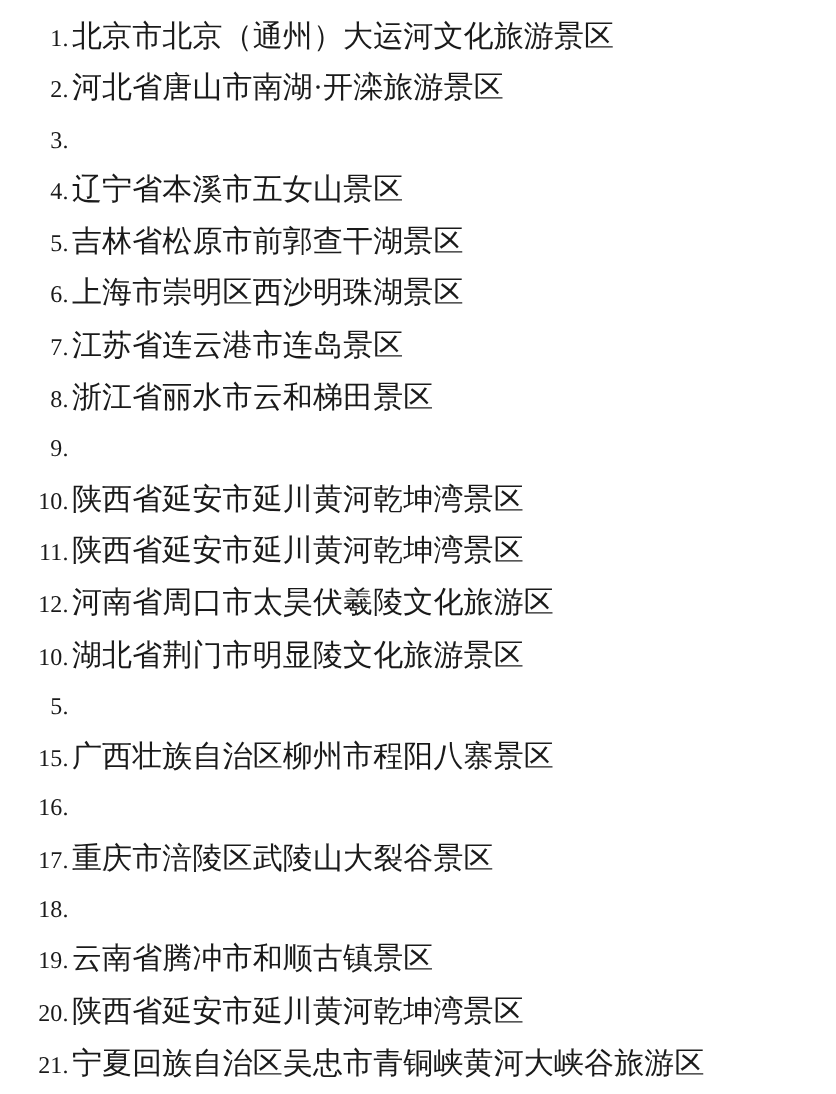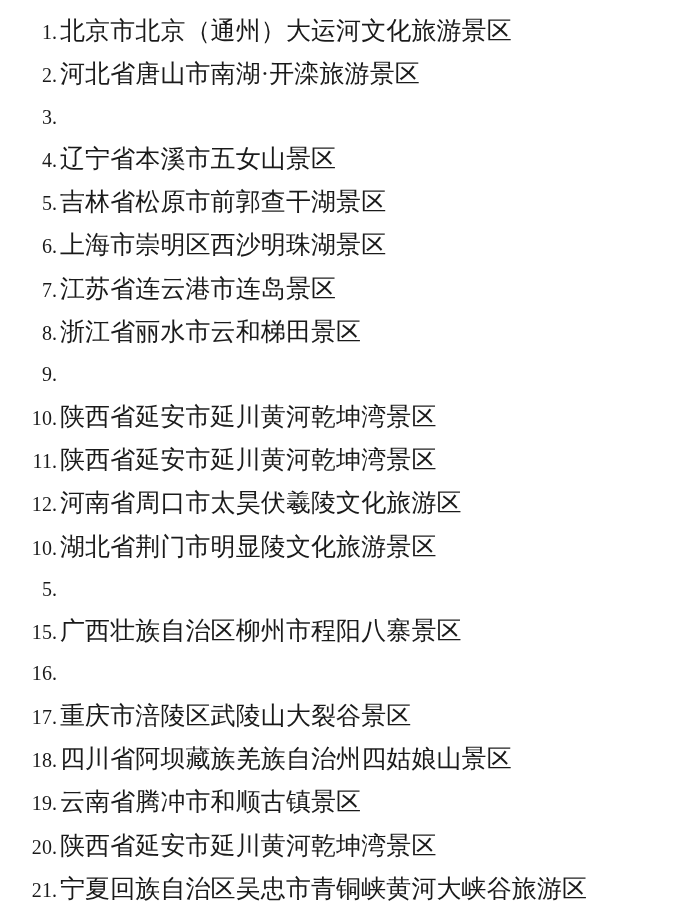--- a/index.html
+++ b/index.html
@@ -133,21 +133,20 @@
         <span class="dot">.</span>
     </li>
     <li class="item">
       <span class="num">17</span>
         <span class="dot">.</span>
         <span class="txt">重庆市涪陵区武陵山大裂谷景区</span>
     </li>
     <li class="item">
       <span class="num">18</span>
         <span class="dot">.</span>
-        <span class="txt">四川省阿坝藏族羌族自治州四姑娘山景区</span>
     </li>
     <li class="item">
       <span class="num">19</span>
         <span class="dot">.</span>
         <span class="txt">云南省腾冲市和顺古镇景区</span>
     </li>
     <li class="item">
       <span class="num">20</span>
         <span class="dot">.</span>
         <span class="txt">陕西省延安市延川黄河乾坤湾景区</span>

